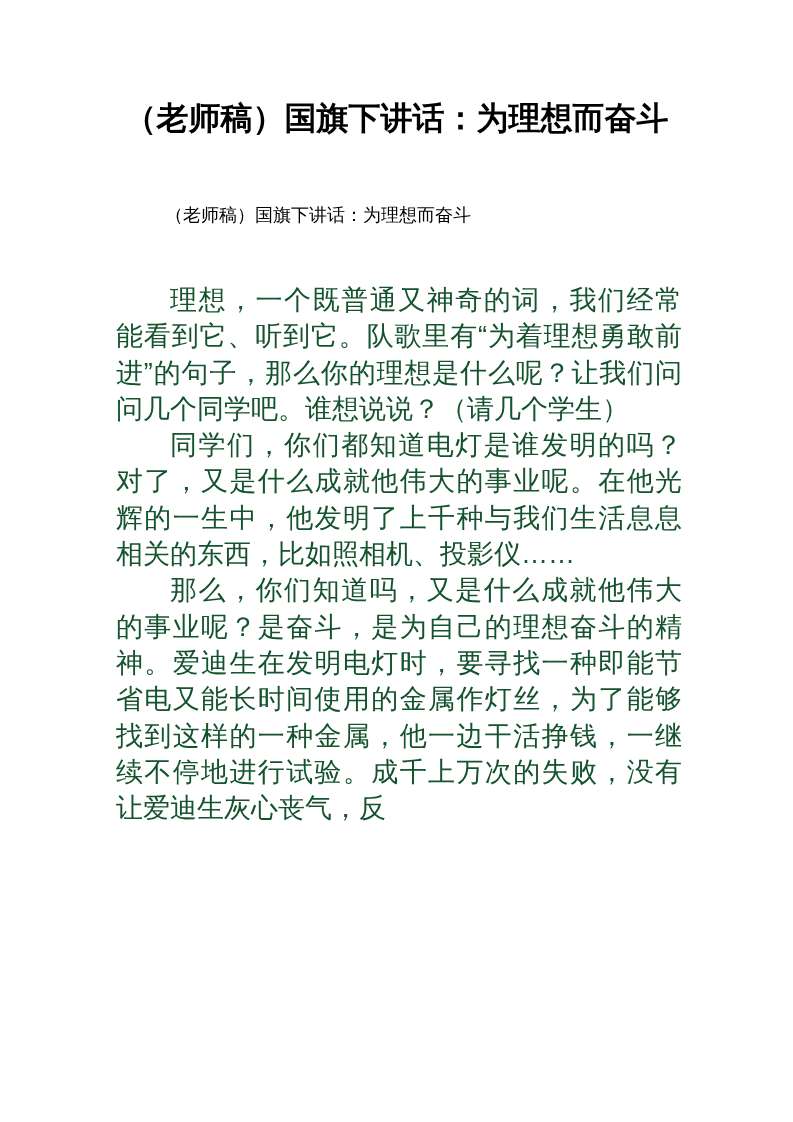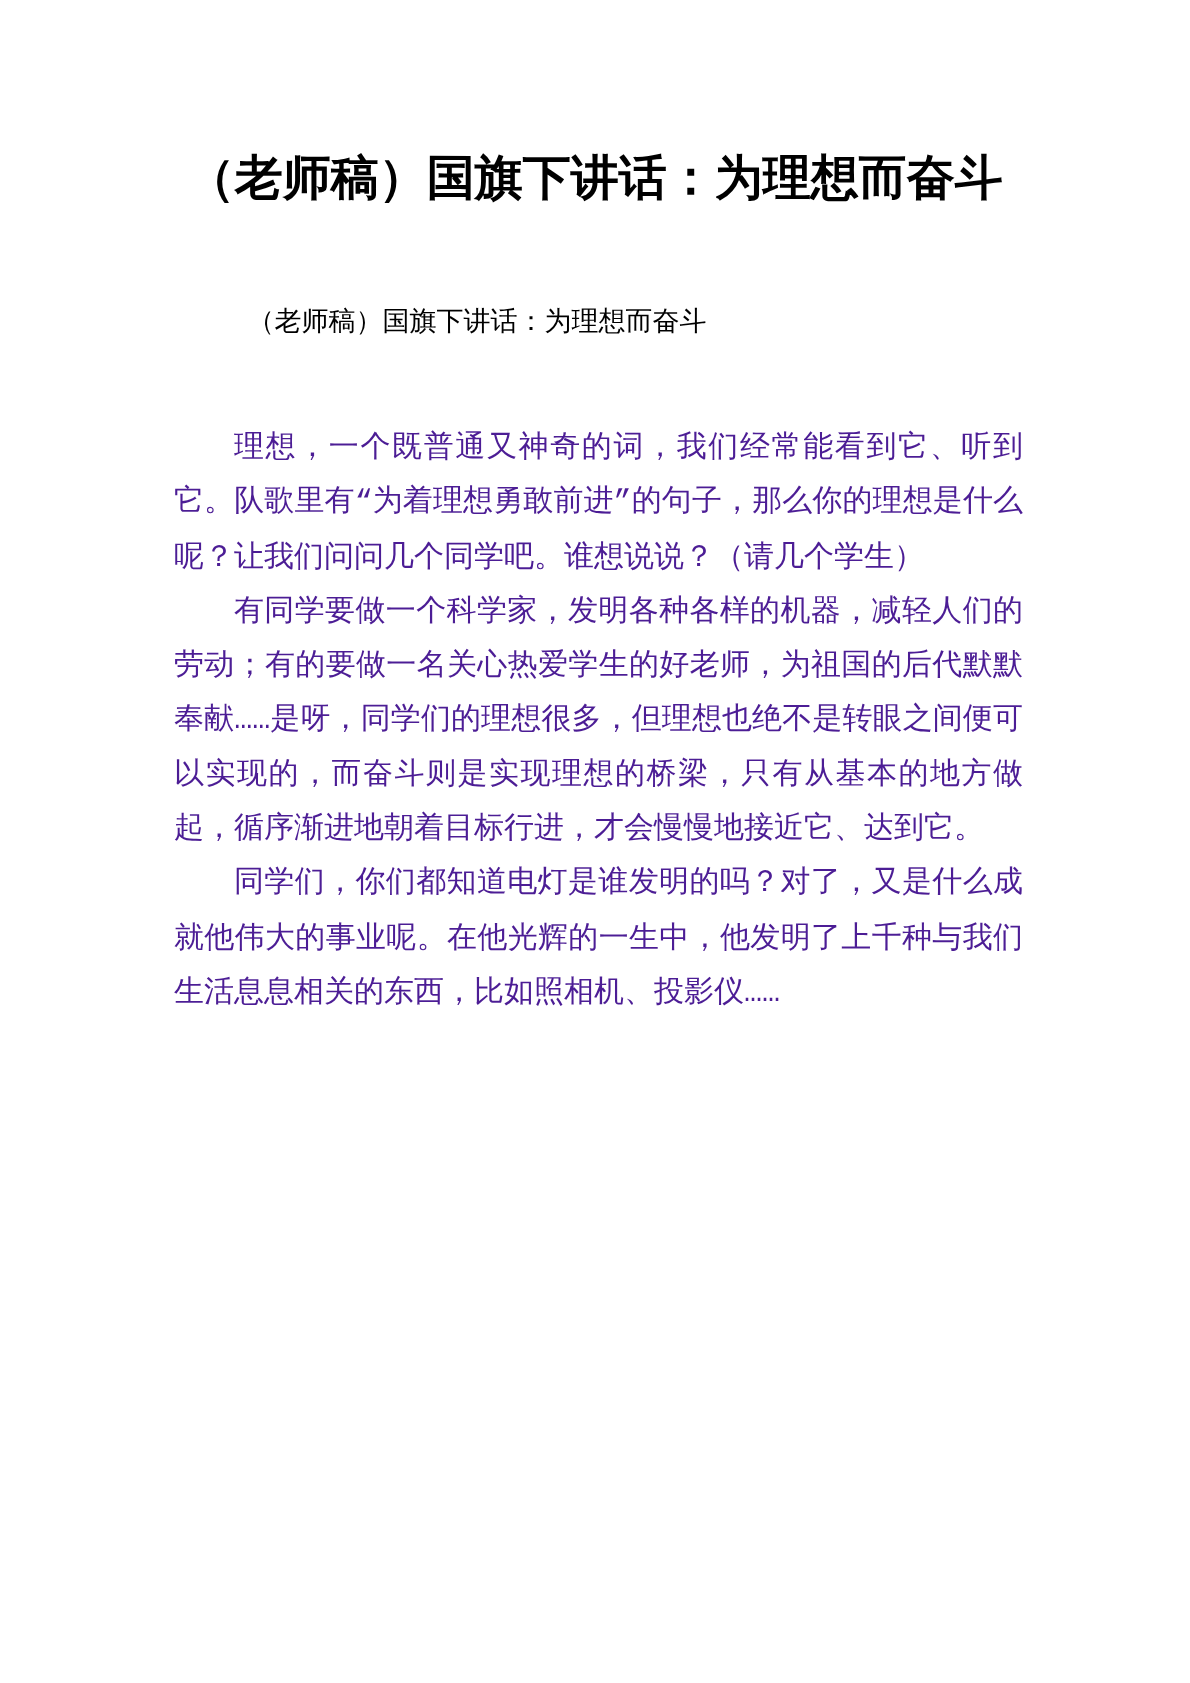--- a/index.html
+++ b/index.html
@@ -11,30 +11,30 @@
     font-weight: bold; font-size: 32px; line-height: 52px; color: #000;
     letter-spacing: 0px;
   }
   .subtitle {
     position: absolute; left: 165px; top: 200px;
     font-family: "DejaVu Serif", "Liberation Serif", serif;
     font-size: 18px; line-height: 30px; color: #000;
   }
   .body {
     position: absolute; left: 116px; top: 282px; width: 566px;
-    font-family: Liberation Mono, monospace;
-    font-size: 20px; line-height: 36.3px; color: #4c1d95;
+    font-family: Liberation Sans, sans-serif;
+    font-size: 27px; line-height: 36.3px; color: #14532d;
     text-align: justify;
   }
   .body p { margin: 0; text-indent: 2em; }
 </style>
 </head>
 <body>
 
 <div class="page">
   <div class="title">（老师稿）国旗下讲话：为理想而奋斗</div>
   <div class="subtitle">（老师稿）国旗下讲话：为理想而奋斗</div>
   <div class="body">
     <p>理想，一个既普通又神奇的词，我们经常能看到它、听到它。队歌里有“为着理想勇敢前进”的句子，那么你的理想是什么呢？让我们问问几个同学吧。谁想说说？（请几个学生）</p>
-    <p>有同学要做一个科学家，发明各种各样的机器，减轻人们的劳动；有的要做一名关心热爱学生的好老师，为祖国的后代默默奉献……是呀，同学们的理想很多，但理想也绝不是转眼之间便可以实现的，而奋斗则是实现理想的桥梁，只有从基本的地方做起，循序渐进地朝着目标行进，才会慢慢地接近它、达到它。</p>
     <p>同学们，你们都知道电灯是谁发明的吗？对了，又是什么成就他伟大的事业呢。在他光辉的一生中，他发明了上千种与我们生活息息相关的东西，比如照相机、投影仪……</p>
+    <p>那么，你们知道吗，又是什么成就他伟大的事业呢？是奋斗，是为自己的理想奋斗的精神。爱迪生在发明电灯时，要寻找一种即能节省电又能长时间使用的金属作灯丝，为了能够找到这样的一种金属，他一边干活挣钱，一继续不停地进行试验。成千上万次的失败，没有让爱迪生灰心丧气，反</p>
   </div>
 </div>
 
 </body></html>

